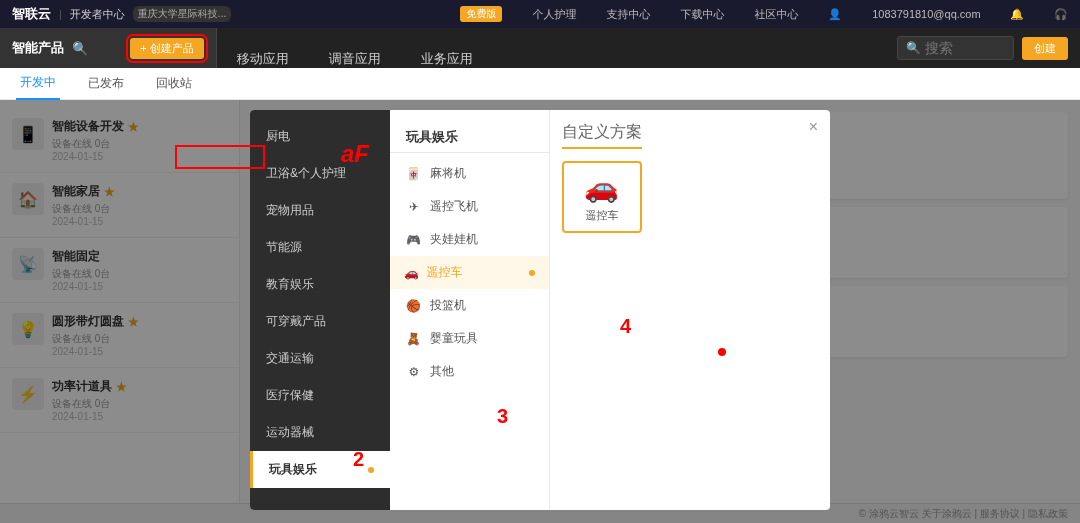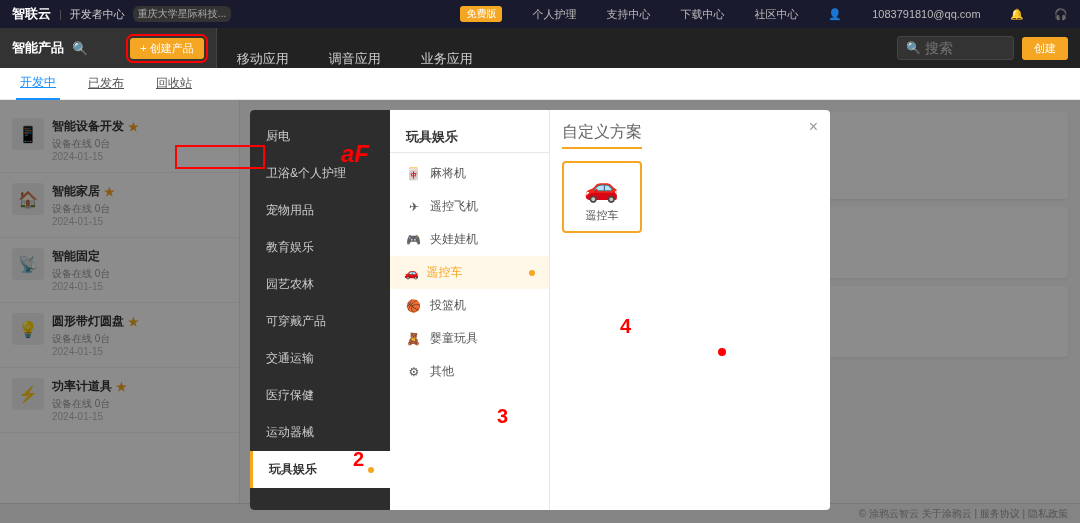--- a/index.html
+++ b/index.html
@@ -93,21 +93,21 @@
     
     .sub-tabs {
       background: #fff;
       height: 32px;
       display: flex;
       align-items: center;
       padding: 0 16px;
       border-bottom: 1px solid #e8e8e8;
       gap: 24px;
     }
-    .sub-tab { font-size: 12px; color: #555; cursor: pointer; padding: 0 4px; height: 32px; display: flex; align-items: center; text-decoration: underline; }
+    .sub-tab { font-size: 12px; color: #555; cursor: pointer; padding: 0 4px; height: 32px; display: flex; align-items: center; }
     .sub-tab.active { color: #1890ff; border-bottom: 2px solid #1890ff; }
 
     
     .main-content {
       display: flex;
       height: calc(523px - 28px - 40px - 32px);
       position: relative;
     }
 
     
@@ -481,22 +481,22 @@
   </div>
 
   <div class="modal-overlay">
     <div class="modal">
       <span class="modal-close">×</span>
 
       <div class="cat-left">
         <div class="cat-item">厨电</div>
         <div class="cat-item">卫浴&amp;个人护理</div>
         <div class="cat-item">宠物用品</div>
+        <div class="cat-item">节能源</div>
         <div class="cat-item">教育娱乐</div>
-        <div class="cat-item">园艺农林</div>
         <div class="cat-item">可穿戴产品</div>
         <div class="cat-item">交通运输</div>
         <div class="cat-item">医疗保健</div>
         <div class="cat-item">运动器械</div>
         <div class="cat-item active cat-item-with-dot">
           <span>玩具娱乐</span>
           <span class="cat-dot"></span>
         </div>
 
       </div>

